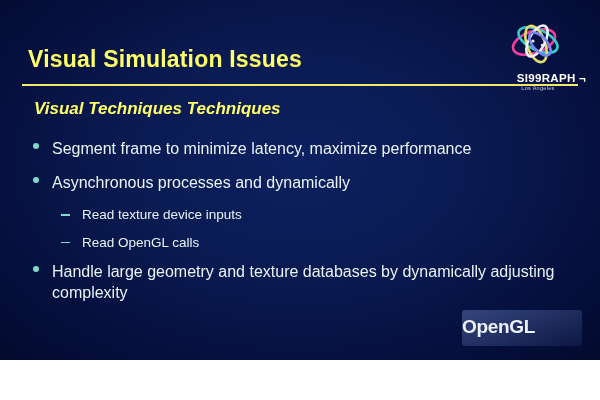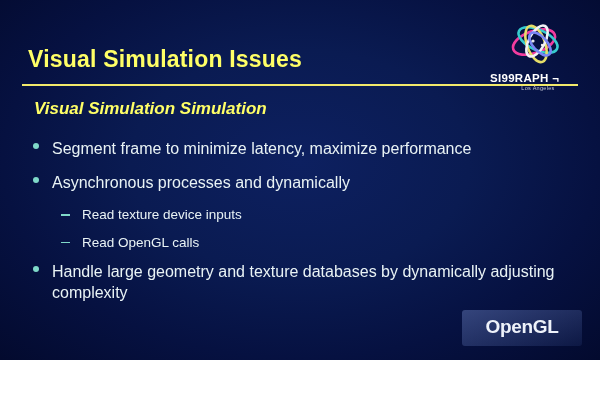--- a/index.html
+++ b/index.html
@@ -100,21 +100,21 @@
     right: 14px;
     top: 14px;
     width: 96px;
     height: 82px;
   }
   .sig-text {
     position: absolute;
     left: 0;
     top: 58px;
     width: 96px;
-    text-align: left;
+    text-align: right;
     color: #ffffff;
     font-size: 11.5px;
     font-weight: bold;
     letter-spacing: 0.3px;
   }
   .sig-sub {
     position: absolute;
     left: 0;
     top: 71px;
     width: 96px;
@@ -136,36 +136,35 @@
     position: absolute;
     inset: 0;
     background: linear-gradient(160deg, rgba(90,110,170,0.55), rgba(40,60,120,0.25));
     border-radius: 3px;
   }
   .ogl-text {
     position: absolute;
     left: 0;
     top: 6px;
     width: 120px;
-    text-align: center;
     font-size: 19px;
     font-weight: bold;
     color: #eef2fa;
     letter-spacing: -0.3px;
   }
 </style>
 </head>
 <body>
 
 <div class="slide">
 
   <div class="title">Visual Simulation Issues</div>
   <div class="title-rule"></div>
 
-  <div class="subtitle">Visual Simulation Simulation</div>
+  <div class="subtitle">Visual Techniques Techniques</div>
 
   <div class="body">
 
     <div class="b1">
       <span class="dot"></span>
       <span>Segment frame to minimize latency, maximize performance</span>
     </div>
 
     <div class="b1">
       <span class="dot"></span>

